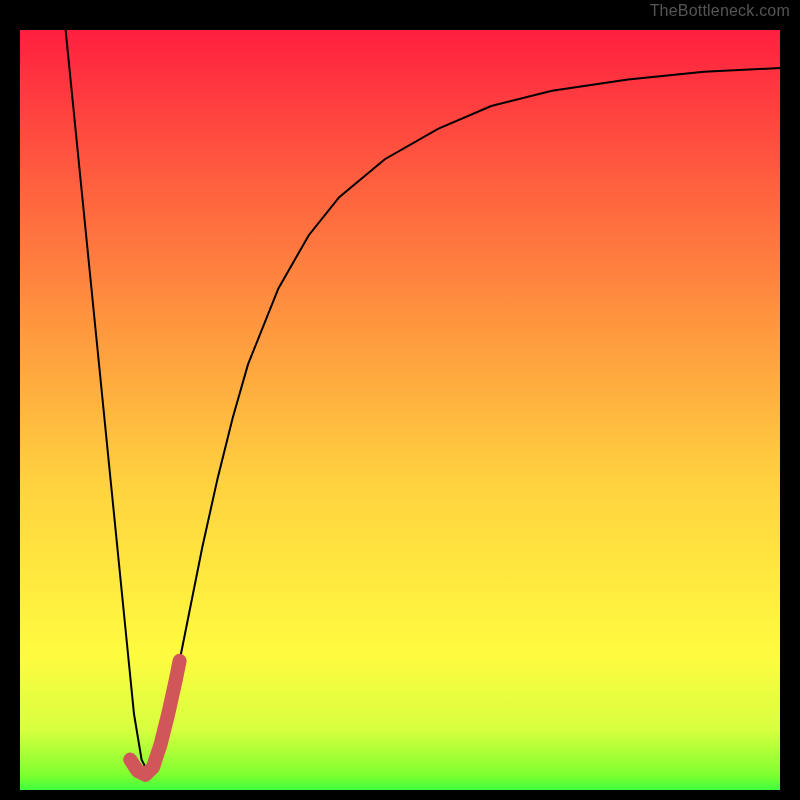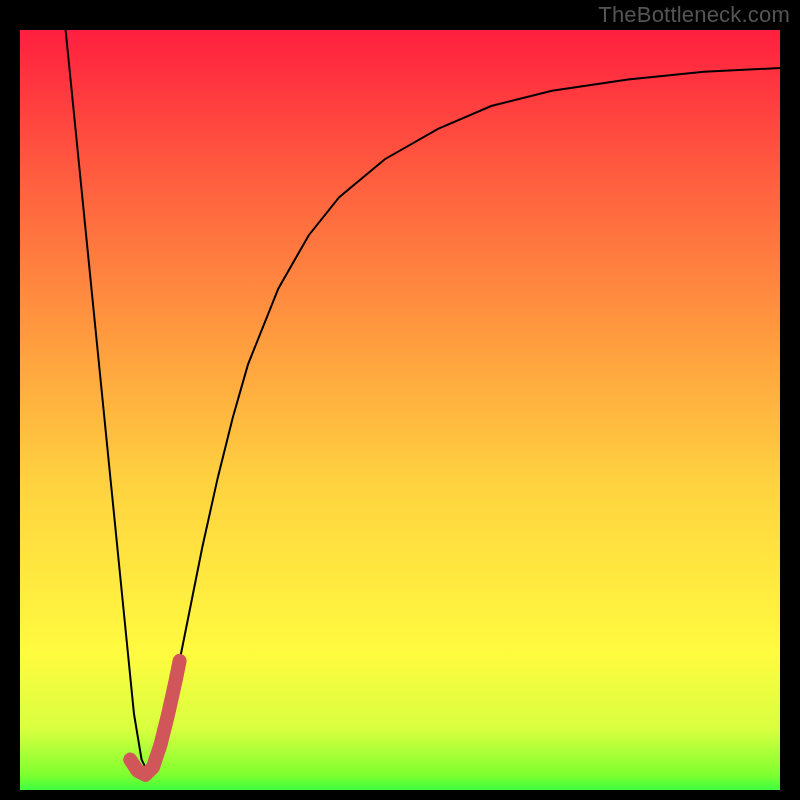--- a/index.html
+++ b/index.html
@@ -15,21 +15,21 @@
     position: relative;
     width: 800px;
     height: 800px;
     background: #000;
   }
   .watermark {
     position: absolute;
     top: 2px;
     right: 10px;
     color: #555;
-    font-size: 22px;
+    font-size: 16px;
     font-weight: 500;
     letter-spacing: 0.2px;
     user-select: none;
   }
   .plot {
     position: absolute;
     left: 20px;
     top: 30px;
     width: 760px;
     height: 760px;

